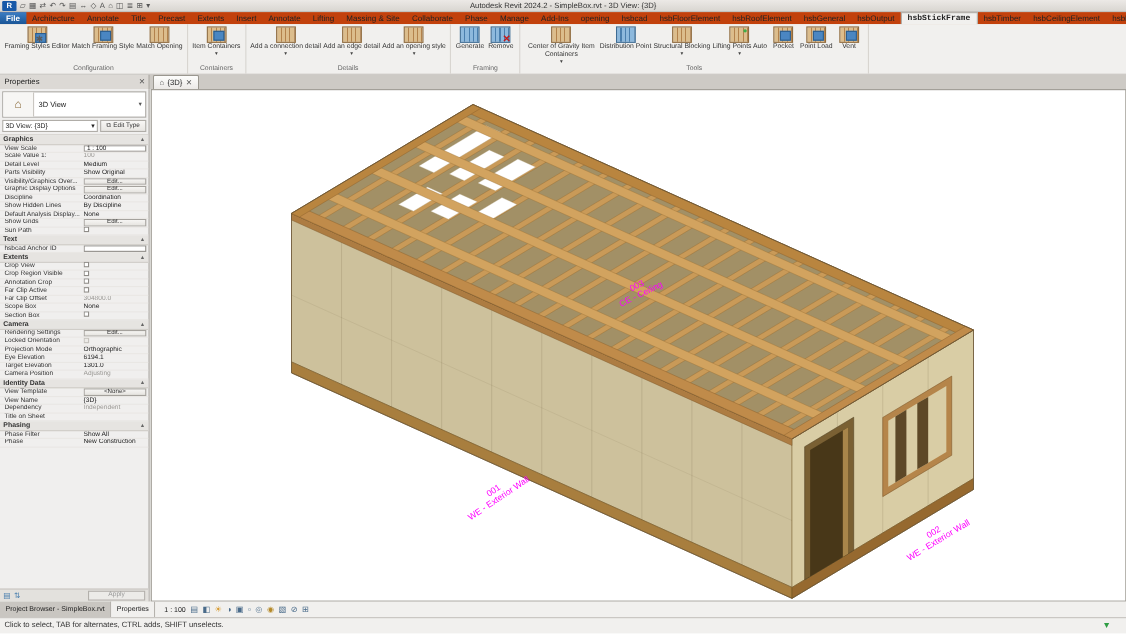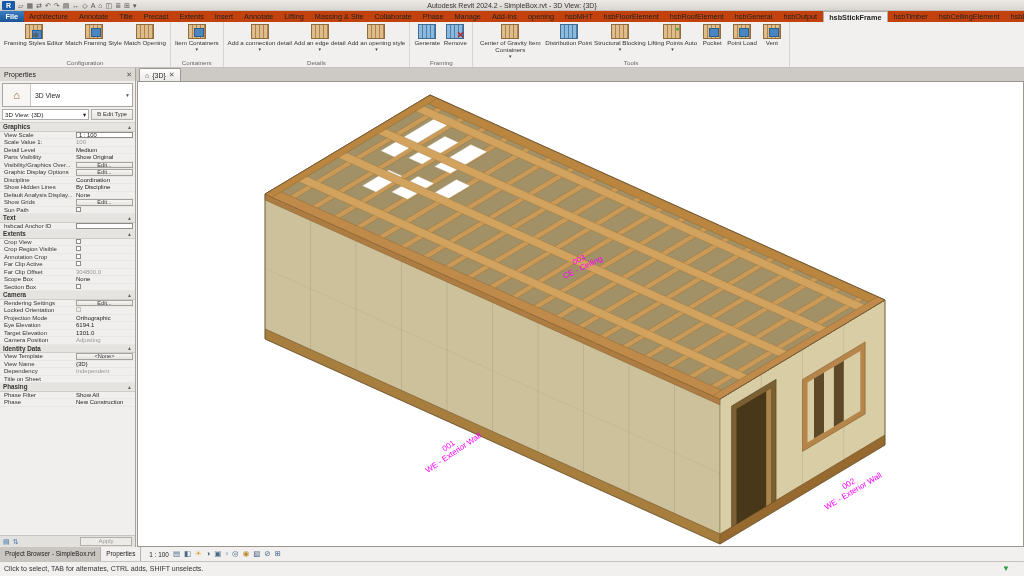--- a/index.html
+++ b/index.html
@@ -14,21 +14,21 @@
   #qat { position:absolute; left:2px; top:0; height:11px; display:flex; align-items:center; gap:3px; }
   #qat .rlogo { width:13px; height:9px; background:#1859a8; color:#fff; font-size:7px; font-weight:bold;
     line-height:9px; text-align:center; border-radius:1px; }
   #qat .qicon { font-size:7px; line-height:9px; color:#555; }
 
   
   #tabrow { position:absolute; left:0; top:11px; width:1024px; height:11px; background:#c2410c;
     display:flex; align-items:stretch; font-size:7.3px; }
   .rtab { padding:0 5.5px; line-height:11px; color:#222; white-space:nowrap; }
   .rtab.file { background:linear-gradient(#3c7ec4,#1a5596); color:#fff; font-weight:bold; }
-  .rtab.active { background:#f1f0ee; border:1px solid #b1aea9; border-bottom:none; font-weight:bold; }
+  .rtab.active { background:#f1f0ee; border:1px solid #b1aea9; border-bottom:none; font-weight:bold;font-family:Liberation Mono, monospace; }
 
   
   #ribbon { position:absolute; left:0; top:22px; width:1024px; height:46px; background:#f1f0ee;
     border-bottom:1px solid #c6c3be; display:flex; }
   .rgroup { position:relative; border-right:1px solid #d8d5d0; padding:2px 4px 9px 4px;
     display:flex; align-items:flex-start; gap:2px; }
   .rgrouplabel { position:absolute; left:0; bottom:1px; width:100%; text-align:center;
     font-size:6.2px; color:#666; white-space:nowrap; }
   .rbtn { display:flex; flex-direction:column; align-items:center; min-width:26px; max-width:66px; }
   .ribicon { width:18px; height:15px; border:1px solid #8f6b3d; margin-bottom:1px; position:relative;
@@ -142,21 +142,21 @@
       <span class="rtab">Extents</span>
       <span class="rtab">Insert</span>
       <span class="rtab">Annotate</span>
       <span class="rtab">Lifting</span>
       <span class="rtab">Massing &amp; Site</span>
       <span class="rtab">Collaborate</span>
       <span class="rtab">Phase</span>
       <span class="rtab">Manage</span>
       <span class="rtab">Add-Ins</span>
       <span class="rtab">opening</span>
-      <span class="rtab">hsbMHT</span>
+      <span class="rtab">hsbcad</span>
       <span class="rtab">hsbFloorElement</span>
       <span class="rtab">hsbRoofElement</span>
       <span class="rtab">hsbGeneral</span>
       <span class="rtab">hsbOutput</span>
       <span class="rtab active">hsbStickFrame</span>
       <span class="rtab">hsbTimber</span>
       <span class="rtab">hsbCeilingElement</span>
       <span class="rtab">hsbDebug</span>
     </div>
 

